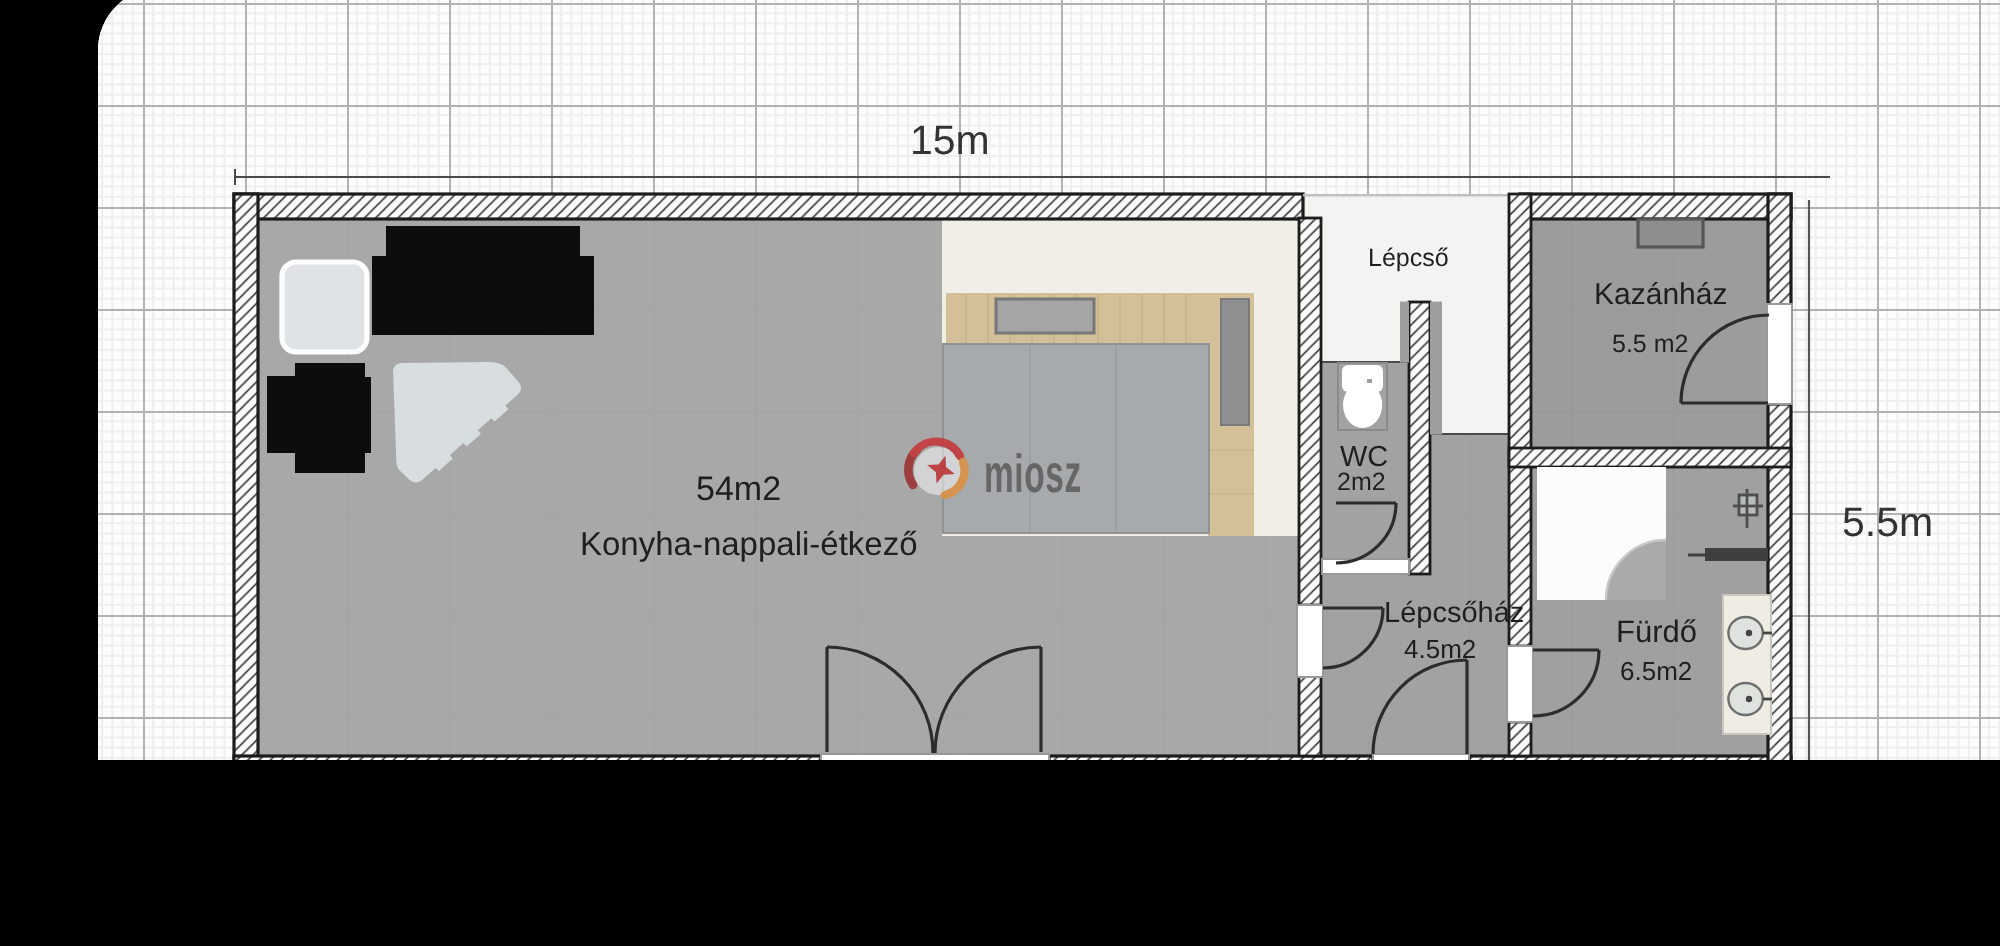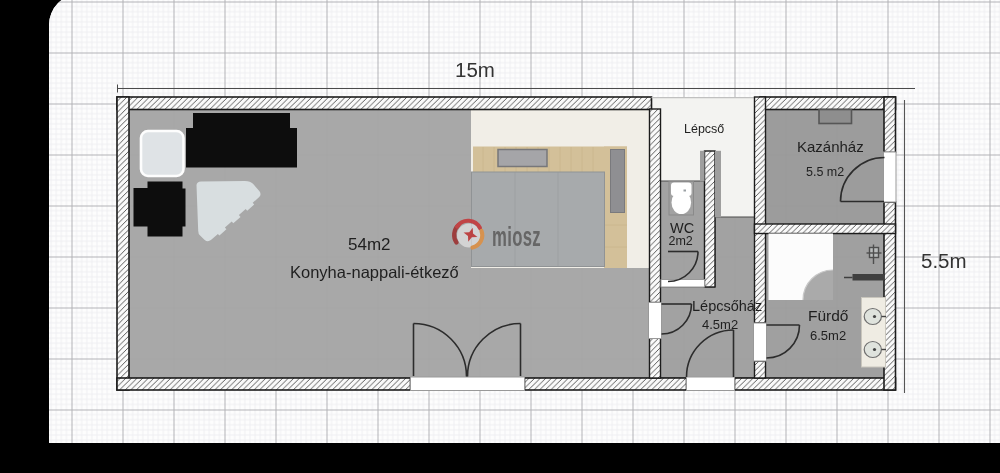--- a/index.html
+++ b/index.html
@@ -1,16 +1,16 @@
 <!DOCTYPE html>
 <html><head>
 <meta charset="utf-8">
 <style>
   html,body{margin:0;padding:0;background:#000;}
-  #canvas{position:relative;width:1000px;height:443px;background:#a16207;overflow:hidden;
+  #canvas{position:relative;width:1000px;height:380px;background:#a16207;overflow:hidden;
     font-family:"Liberation Sans", sans-serif;}
   svg{display:block}
 </style>
 </head>
 <body>
 <div id="canvas">
 <svg width="1000" height="473" viewBox="0 0 1000 473">
   <defs>
 
     <pattern id="hatch" patternUnits="userSpaceOnUse" width="5.6" height="5.6">

